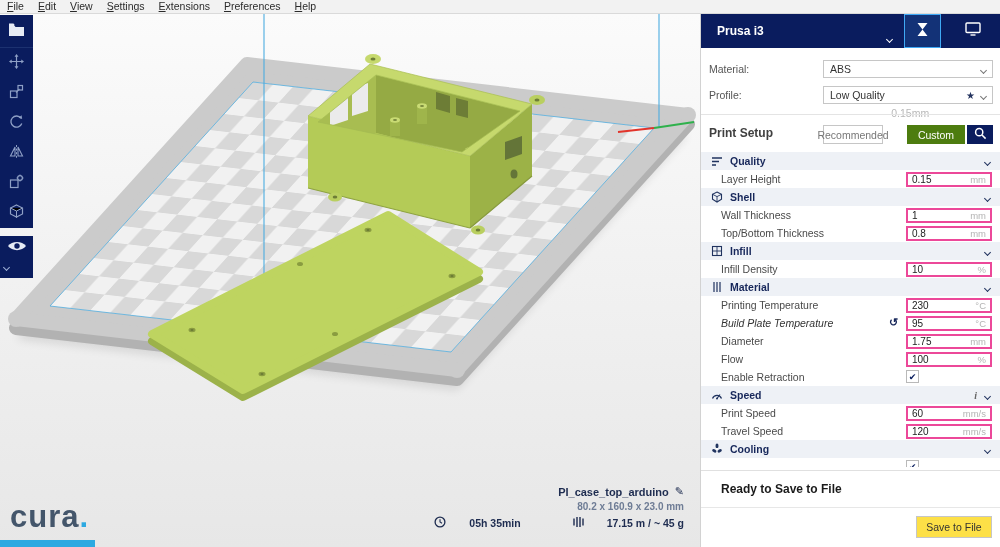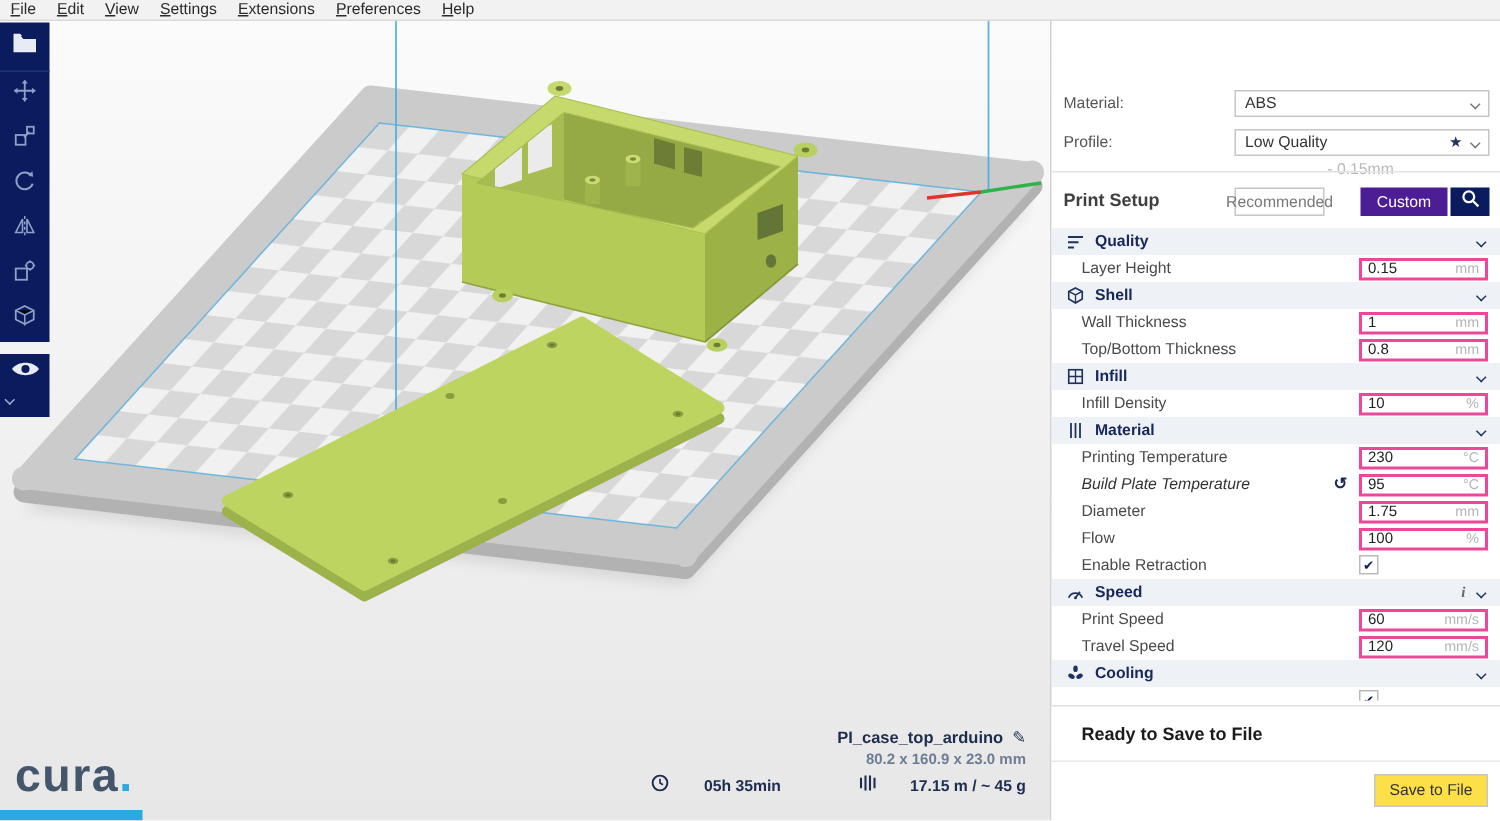--- a/index.html
+++ b/index.html
@@ -48,21 +48,21 @@
               font-size:10.5px; color:#333; }
   .dd-chev { margin-left:auto; color:#777; }
   .dim { color:#b8b8b8;margin-top:35px; }
   .star { color:#25345f; font-size:10px; margin-left:auto; }
   .star + .dd-chev { margin-left:6px; }
   .rp-divider { position:absolute; left:0; right:0; top:114px; border-top:1px solid #e4e4e4; }
 
   .ps-title { position:absolute; left:8px; top:126px; font-size:12px; font-weight:bold; color:#404040; }
   .toggle { position:absolute; top:125px; height:19px; display:flex; align-items:center; justify-content:center; font-size:10.5px; }
   .toggle.rec { left:122px; width:60px; background:#fff; border:1px solid #c6c6c6; color:#777; }
-  .toggle.cus { left:206px; width:58px; background:#4c1d95; color:#fff; }
+  .toggle.cus { left:206px; width:58px; background:#4d7c0f; color:#fff; }
   .search-btn { position:absolute; left:266px; top:125px; width:26px; height:19px; background:#0A1C5E;
                 display:flex; align-items:center; justify-content:center; }
 
   .settings { position:absolute; left:0; top:152px; width:300px; height:318px; overflow:hidden; font-size:10.5px; }
   .sec-h { height:18px; background:#eef1f6; display:flex; align-items:center; padding-left:8px;
            color:#17275a; font-weight:bold; }
   .sec-icon { width:15px; margin-right:6px; display:flex; align-items:center; justify-content:center; }
   .sec-chev { margin-left:auto; margin-right:11px; color:#22335f; }
   .sec-info { margin-left:auto; margin-right:8px; font-style:italic; font-family:"Liberation Serif",serif; color:#666; font-size:10px; }
   .sec-info + .sec-chev { margin-left:0; }
@@ -311,20 +311,39 @@
       </span>
       <span>17.15 m / ~ 45 g</span>
     </div>
   </div>
 
   <div class="logo"><span>cura</span><span class="logo-dot">.</span></div>
   <div class="accent-strip"></div>
 
   <div class="sidebar">
 
+    <div class="rp-header">
+      <span class="machine-name">Prusa i3</span>
+      <span class="machine-chev"><span class="chev"></span></span>
+      <div class="hdr-tab active tab-prepare">
+        <span>
+          <svg width="13" height="15" viewBox="0 0 13 15">
+              <path d="M1.5 1h10L6.5 7.5zM1.5 14h10L6.5 7.5z" fill="#fff"></path>
+            </svg>
+        </span>
+      </div>
+      <div class="hdr-tab tab-monitor">
+        <span>
+          <svg width="16" height="14" viewBox="0 0 16 14">
+              <rect x="1" y="1" width="14" height="9.5" rx="1" fill="none" stroke="#fff" stroke-width="1.4"></rect>
+              <path d="M5.5 13h5" stroke="#fff" stroke-width="1.4"></path>
+            </svg>
+        </span>
+      </div>
+    </div>
 
     <span class="rp-label" style="top:60px">Material:</span>
     <div class="dropdown" style="top:60px">
       <span>ABS</span>
       <span class="dd-chev"><span class="chev"></span></span>
     </div>
 
     <span class="rp-label" style="top:86px">Profile:</span>
     <div class="dropdown" style="top:86px">
       <span>Low Quality</span>

